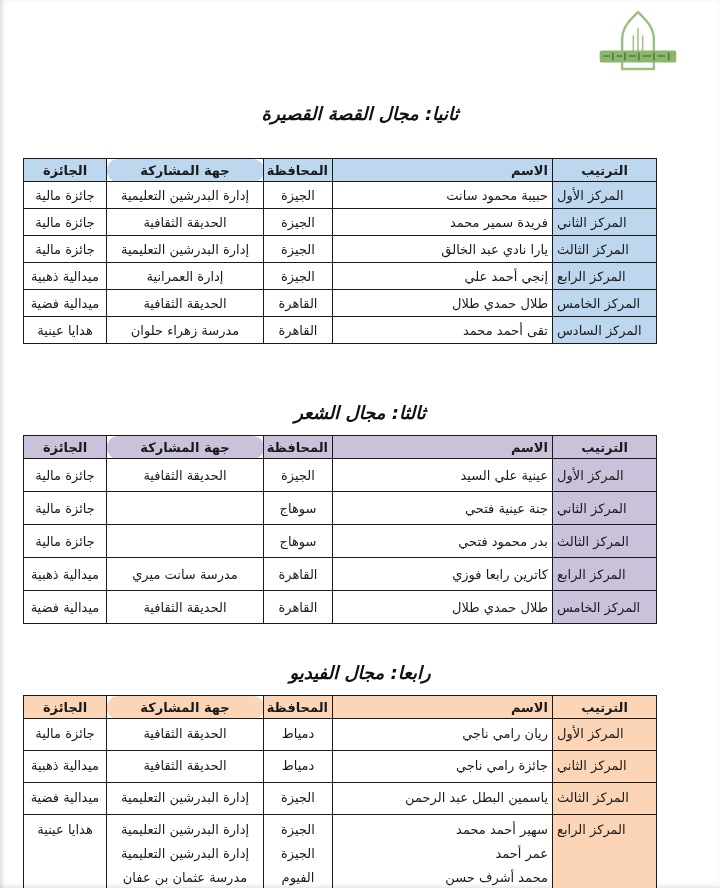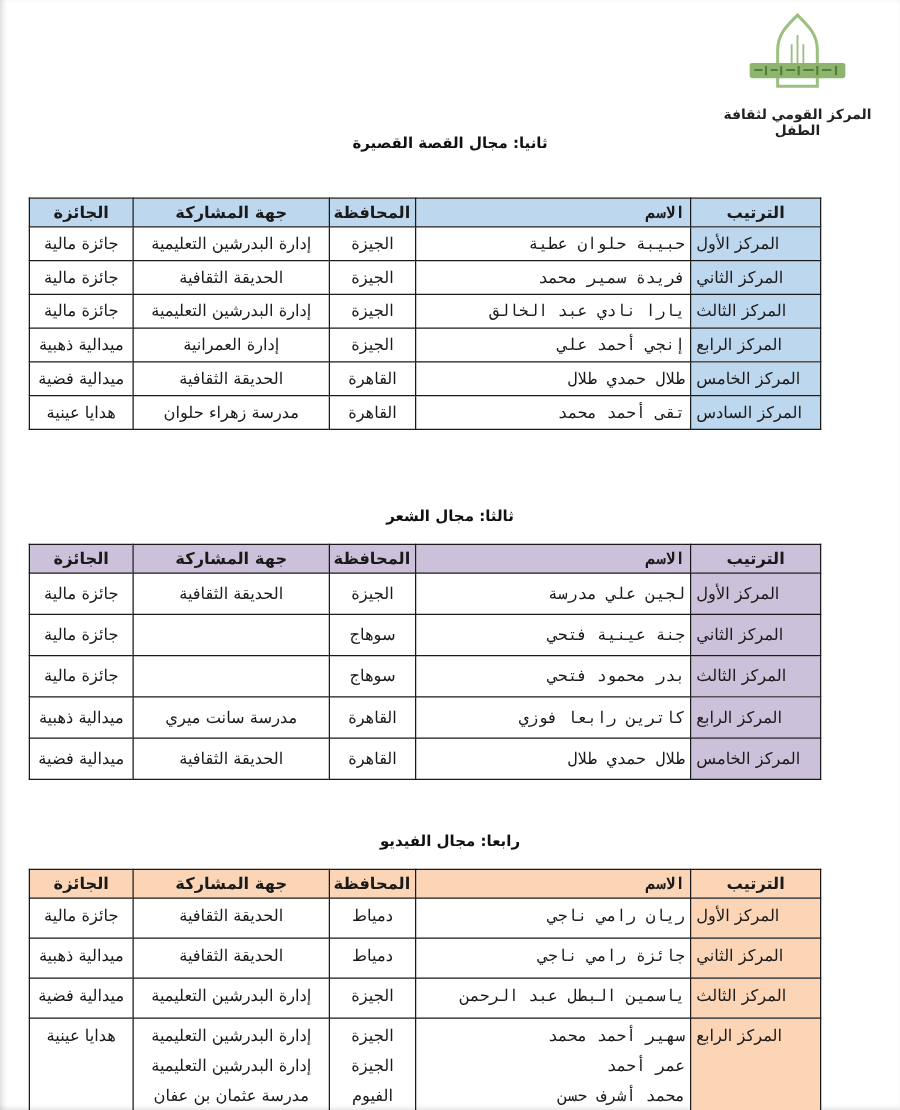--- a/index.html
+++ b/index.html
@@ -6,72 +6,71 @@
   body{
     width:720px;height:888px;overflow:hidden;background:#ffffff;
     font-family:"DejaVu Sans",sans-serif;color:#1a1a1a;direction:rtl;position:relative;
   }
   .doc{position:relative;width:720px;height:888px;padding-top:102px;box-sizing:border-box;
        box-shadow:inset 4px 0 6px -3px rgba(0,0,0,.18), inset 0 -4px 6px -3px rgba(0,0,0,.10);}
   
   .brand{position:absolute;top:8px;right:6px;width:152px;text-align:center;}
   .brand .org{font-size:11px;font-weight:bold;color:#222;margin-top:5px;letter-spacing:0;}
   
-  .sec-title{margin:0;text-align:center;font-size:12px;font-weight:bold;color:#111;line-height:24px;}
+  .sec-title{margin:0;text-align:center;font-size:18px;font-weight:bold;color:#111;line-height:24px;font-style:italic;}
   .t0{margin-bottom:32px;}
   .t1{margin-top:57px;margin-bottom:10px;}
   .t2{margin-top:37px;margin-bottom:10px;text-align:center;}
   
   table.awards{border-collapse:collapse;table-layout:fixed;width:591px;margin:0 63px 0 66px;}
   .awards th,.awards td{border:1px solid #1a1a1a;padding:1px 4px;font-size:13px;
     vertical-align:middle;overflow:hidden;white-space:pre-line;}
   .awards th{font-weight:bold;height:20px;text-align:center;}
   .awards td{text-align:center;}
   .awards th.col-name, .awards td.col-name{text-align:right;}
   .awards td.col-rank{text-align:left;}
   .col-rank{width:95px;}
-  .col-name{width:211px;font-family:Liberation Mono, monospace;}
+  .col-name{width:211px;}
   .col-governorate{width:60px;}
-  .col-entity{width:148px;}
+  .col-entity{width:148px;border-radius:11px;}
   .col-prize{width:74px;margin-left:13px;}
   .sec-0 td{height:24px;}
   .sec-1 td{height:30px;}
   .sec-2 td{height:27px;}
   .sec-2 tbody td{vertical-align:top;padding-top:3px;line-height:24px;}
 </style>
 </head>
 <body>
 
 <div class="doc">
 
   <div class="brand">
     <svg width="84" height="68" viewBox="0 0 90 70" aria-hidden="true">
       <path d="M45 3 C36 12 28 19 28 33 L28 64 L62 64 L62 33 C62 19 54 12 45 3 Z" fill="none" class="lg-light" stroke-width="2.6" stroke="#9cbf82"></path>
       <path d="M40 28 L40 46 M50 28 L50 46 M45 20 L45 46" fill="none" stroke="#9cbf82" stroke-width="1.6" class="lg-light"></path>
       <rect x="4" y="44" width="82" height="13" rx="2" fill="#8db56e" class="lg-mid"></rect>
       <path d="M8 50 h7 M18 46.5 v8 M22 50 h6 M31 46.5 v8 M35 50 h8 M46 46.5 v8 M50 50 h9 M62 46.5 v8 M66 50 h8 M78 46.5 v8" fill="none" stroke="#527f37" stroke-width="1.8" class="lg-dark"></path>
     </svg>
-    <div class="org">المركز القومي لثقافة الطفل</div>
   </div>
 
   <h2 class="sec-title t0">ثانيا: مجال القصة القصيرة</h2>
   <table class="awards sec-0">
       <thead>
         <tr>
           <th class="col-rank" style="background: rgb(189, 215, 238);">الترتيب</th>
           <th class="col-name" style="background: rgb(189, 215, 238);">الاسم</th>
           <th class="col-governorate" style="background: rgb(189, 215, 238);">المحافظة</th>
           <th class="col-entity" style="background: rgb(189, 215, 238);">جهة المشاركة</th>
           <th class="col-prize" style="background: rgb(189, 215, 238);">الجائزة</th>
         </tr>
       </thead>
       <tbody>
         <tr>
           <td class="col-rank" style="background: rgb(189, 215, 238);">المركز الأول</td>
-          <td class="col-name">حبيبة حلوان عطية</td>
+          <td class="col-name">حبيبة محمود سانت</td>
           <td class="col-governorate">الجيزة</td>
           <td class="col-entity">إدارة البدرشين التعليمية</td>
           <td class="col-prize">جائزة مالية</td>
         </tr>
         <tr>
           <td class="col-rank" style="background: rgb(189, 215, 238);">المركز الثاني</td>
           <td class="col-name">فريدة سمير محمد</td>
           <td class="col-governorate">الجيزة</td>
           <td class="col-entity">الحديقة الثقافية</td>
           <td class="col-prize">جائزة مالية</td>
@@ -114,21 +113,21 @@
           <th class="col-rank" style="background: rgb(204, 193, 218);">الترتيب</th>
           <th class="col-name" style="background: rgb(204, 193, 218);">الاسم</th>
           <th class="col-governorate" style="background: rgb(204, 193, 218);">المحافظة</th>
           <th class="col-entity" style="background: rgb(204, 193, 218);">جهة المشاركة</th>
           <th class="col-prize" style="background: rgb(204, 193, 218);">الجائزة</th>
         </tr>
       </thead>
       <tbody>
         <tr>
           <td class="col-rank" style="background: rgb(204, 193, 218);">المركز الأول</td>
-          <td class="col-name">لجين علي مدرسة</td>
+          <td class="col-name">عينية علي السيد</td>
           <td class="col-governorate">الجيزة</td>
           <td class="col-entity">الحديقة الثقافية</td>
           <td class="col-prize">جائزة مالية</td>
         </tr>
         <tr>
           <td class="col-rank" style="background: rgb(204, 193, 218);">المركز الثاني</td>
           <td class="col-name">جنة عينية فتحي</td>
           <td class="col-governorate">سوهاج</td>
           <td class="col-entity"></td>
           <td class="col-prize">جائزة مالية</td>

